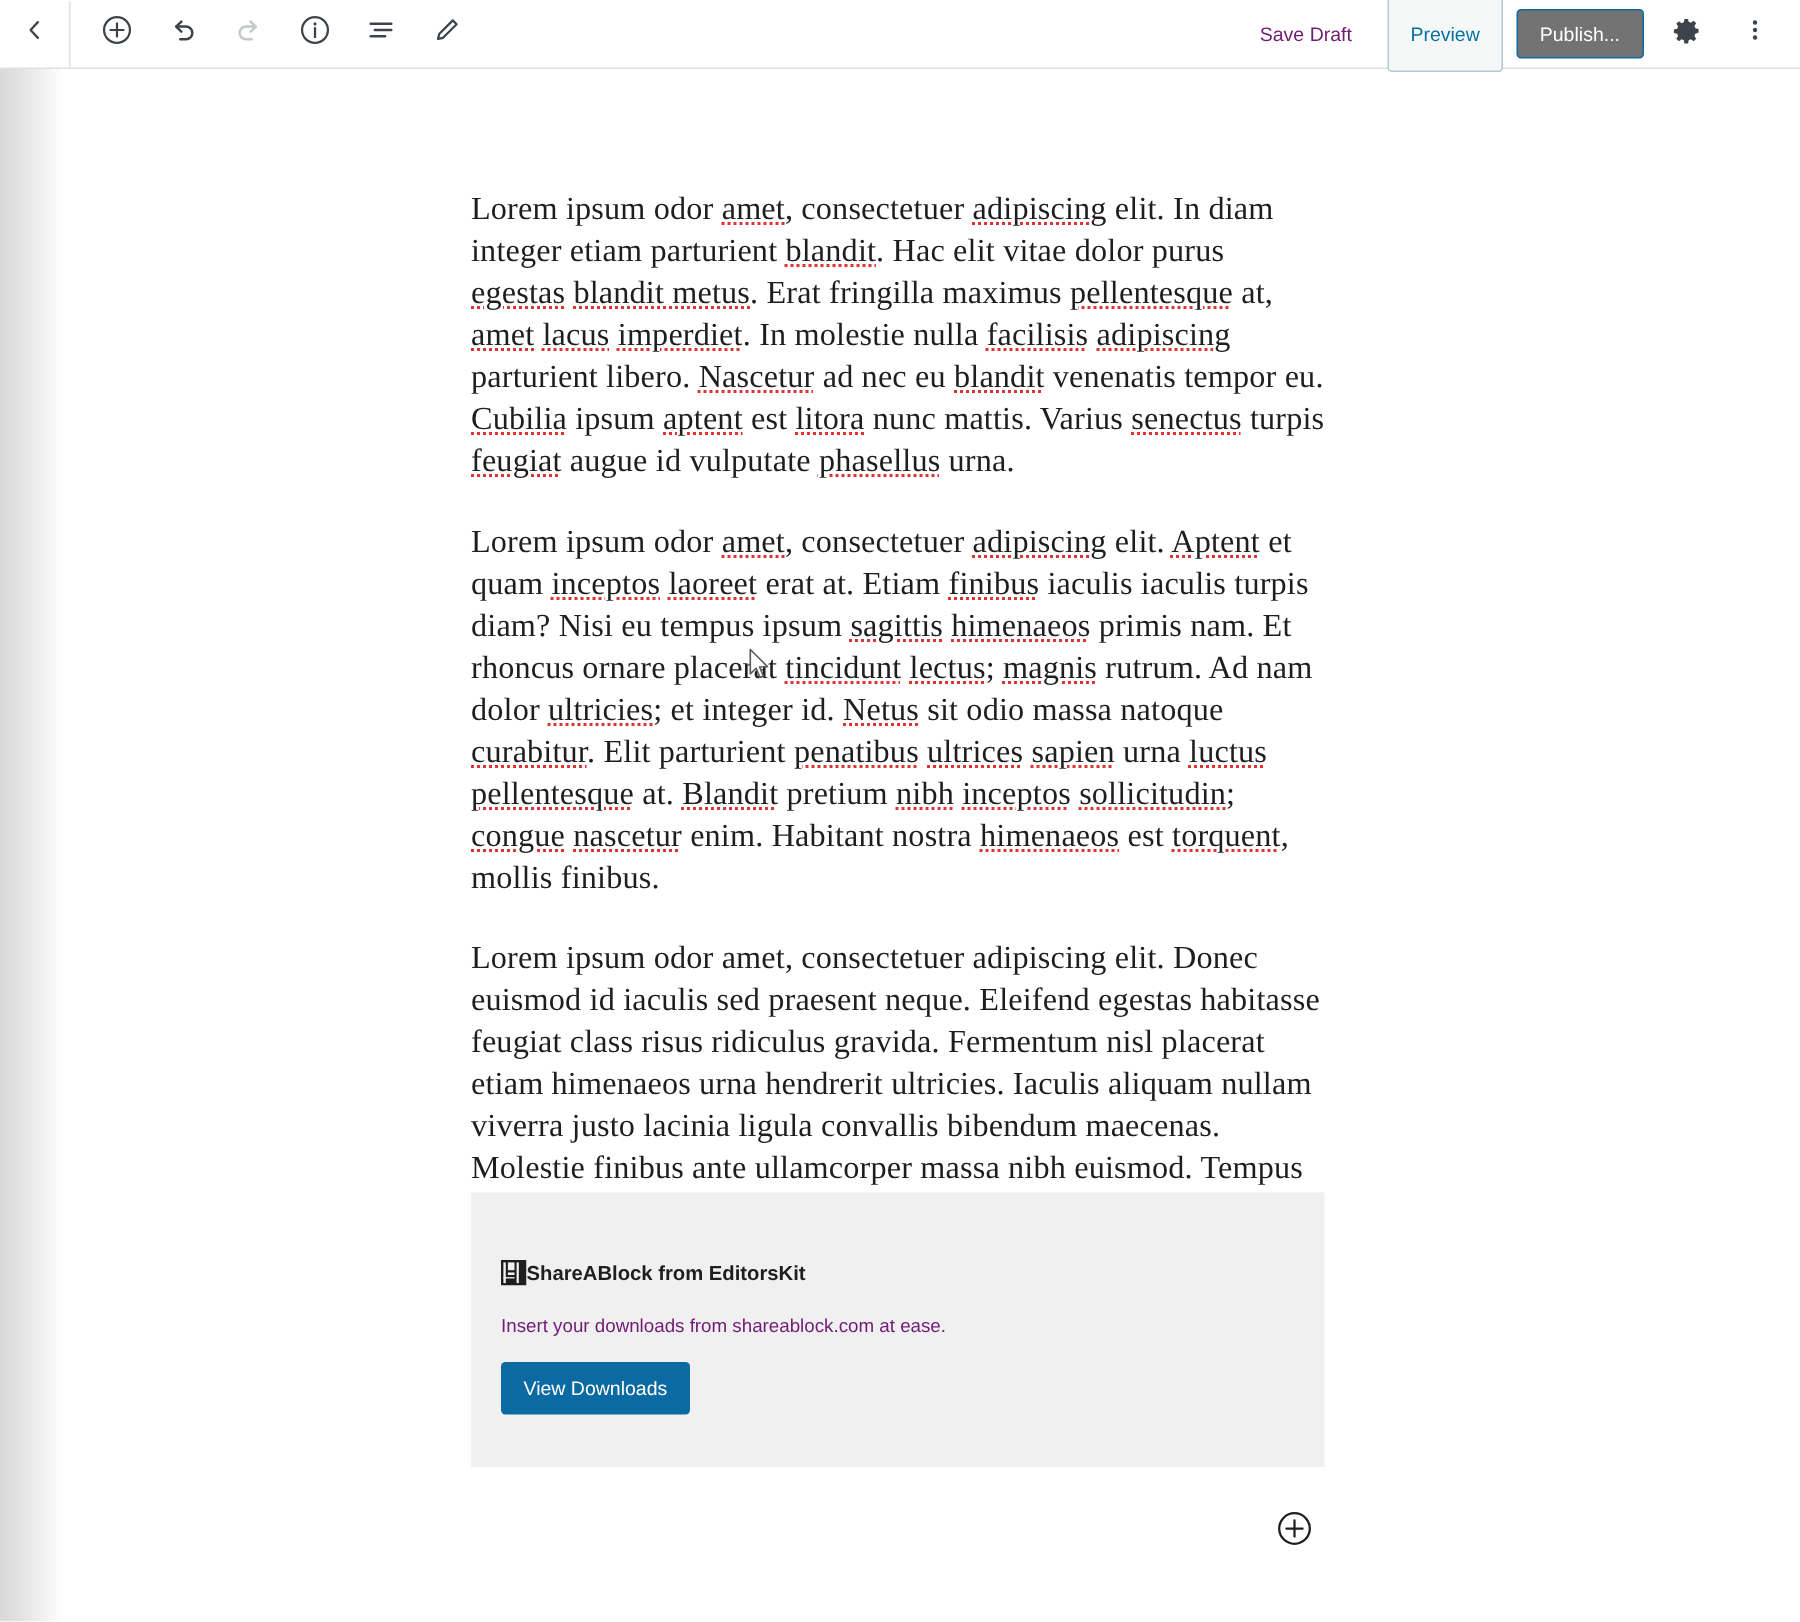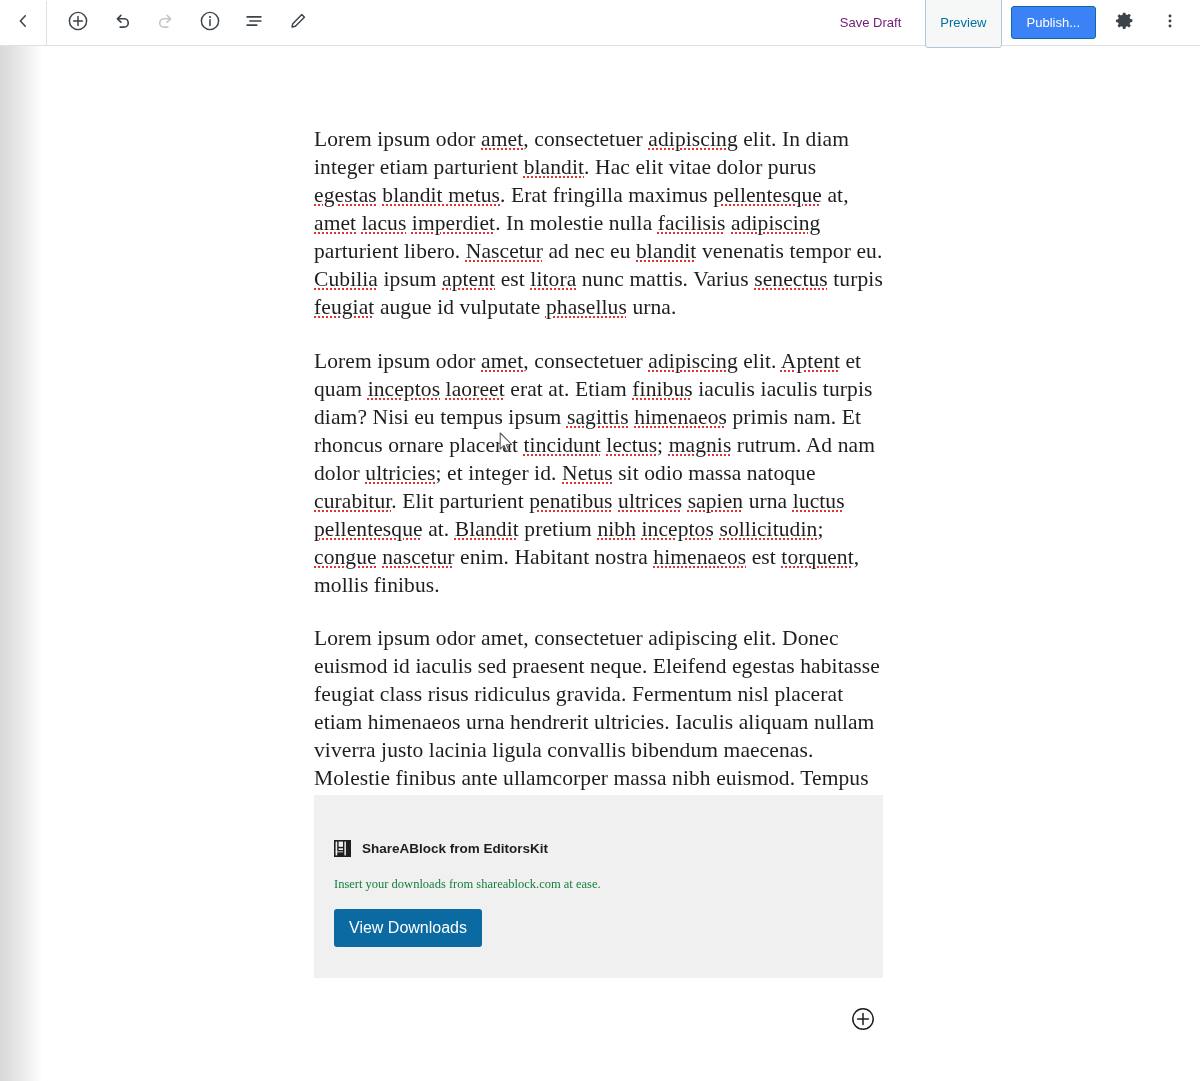--- a/index.html
+++ b/index.html
@@ -92,21 +92,21 @@
     border-radius: 3px;
     padding: 17px 14px;
     margin-left: 12px;
     cursor: pointer;
     font-family: "Liberation Sans", sans-serif;
     white-space: nowrap;
   }
   .btn-publish {
     color: #ffffff;
     font-size: 13px;
-    background: #3b82f6;
+    background: #737373;
     border: 1px solid #0a6aa1;
     border-radius: 3px;
     padding: 8px 15px;
     margin-left: 9px;
     cursor: pointer;
     font-family: "Liberation Sans", sans-serif;
     white-space: nowrap;
   }
   .tb-icon-right {
     width: 36px;
@@ -161,41 +161,40 @@
     top: 738px;
     width: 569px;
     height: 183px;
     background: #f0f0f0;
     box-sizing: border-box;
   }
   .sab-head {
     display: flex;
     align-items: center;
     padding: 45px 0 0 20px;
-    gap: 11px;
     text-align: right;
   }
   .sab-title {
     font-size: 13.5px;
     font-weight: bold;
     color: #1e1e1e;
     font-family: "Liberation Sans", sans-serif;
   }
   .sab-desc {
     font-size: 12.5px;
-    color: #15803d;
+    color: #701a75;
     padding: 20px 0 0 20px;
-    font-family: Liberation Serif, serif;
+    font-family: Liberation Sans, sans-serif;
   }
   .sab-btn {
     display: inline-block;
     margin: 17px 0 0 20px;
     background: #0a6aa1;
     color: #ffffff;
-    font-size: 16px;
+    font-size: 13px;
     padding: 10px 15px;
     border: none;
     border-radius: 3px;
     cursor: pointer;
     font-family: "Liberation Sans", sans-serif;
   }
 
   
   .sab-icon {
     width: 17px;

